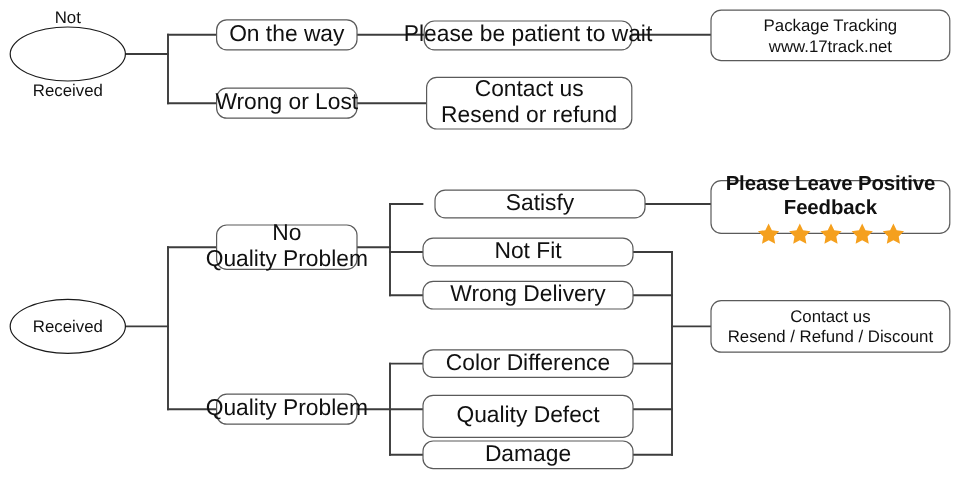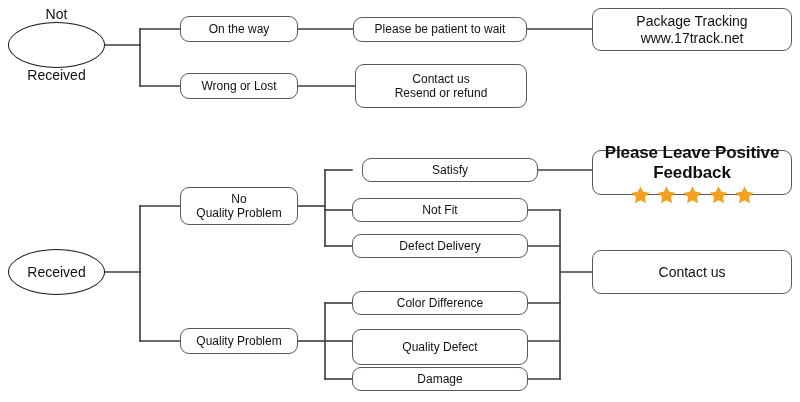--- a/index.html
+++ b/index.html
@@ -41,21 +41,21 @@
   }
   .node.ellipse {
     border-radius: 50%;
     border-color: #1a1a1a;
     border-width: 1.3px;
   }
   .node .line {
     display: block;
     white-space: nowrap;
   }
-  .fs13 { font-size: 12px; }
+  .fs13 { font-size: 19px; }
   .fs14 { font-size: 14px; }
   .feedback-title {
     font-size: 17px;
     font-weight: bold;
     letter-spacing: -0.1px;
     margin-bottom: 1px;
   }
   .stars {
     display: flex;
     flex-direction: row;
@@ -165,21 +165,21 @@
 
   <div class="node rounded fs13" style="left:362px; top:158px; width:176px; height:24px;">
     <span class="line">Satisfy</span>
   </div>
 
   <div class="node rounded fs13" style="left:352px; top:198px; width:176px; height:24px;">
     <span class="line">Not Fit</span>
   </div>
 
   <div class="node rounded fs13" style="left:352px; top:234px; width:176px; height:24px;">
-    <span class="line">Defect Delivery</span>
+    <span class="line">Wrong Delivery</span>
   </div>
 
   <div class="node rounded fs13" style="left:352px; top:291px; width:176px; height:24px;">
     <span class="line">Color Difference</span>
   </div>
 
   <div class="node rounded fs13" style="left:352px; top:329px; width:176px; height:36px;">
     <span class="line">Quality Defect</span>
   </div>
 
@@ -203,15 +203,16 @@
           <polygon fill="#F5A01E" points="12,1.6 15.45,8.6 23.2,9.72 17.6,15.18 18.92,22.9 12,19.26 5.08,22.9 6.4,15.18 0.8,9.72 8.55,8.6"></polygon>
         </svg>
       <svg class="star" viewBox="0 0 24 24">
           <polygon fill="#F5A01E" points="12,1.6 15.45,8.6 23.2,9.72 17.6,15.18 18.92,22.9 12,19.26 5.08,22.9 6.4,15.18 0.8,9.72 8.55,8.6"></polygon>
         </svg>
     </span>
   </div>
 
   <div class="node rounded fs14" style="left:592px; top:250px; width:200px; height:44px;">
     <span class="line">Contact us</span>
+    <span class="line">Resend / Refund / Discount</span>
   </div>
 
 </div>
 
 </body></html>

